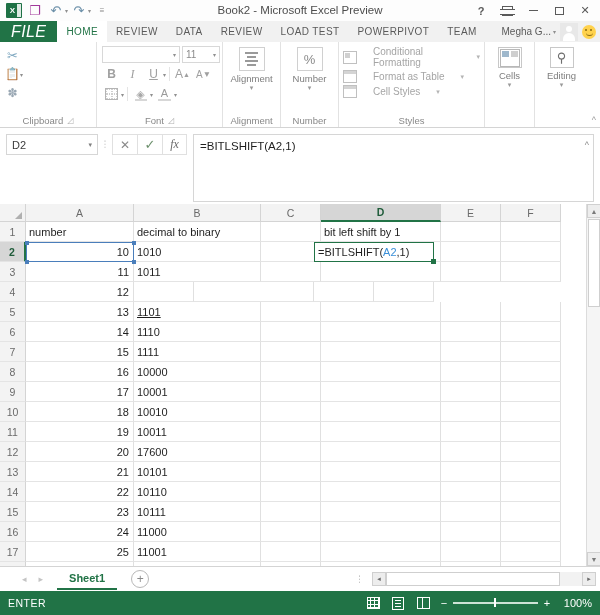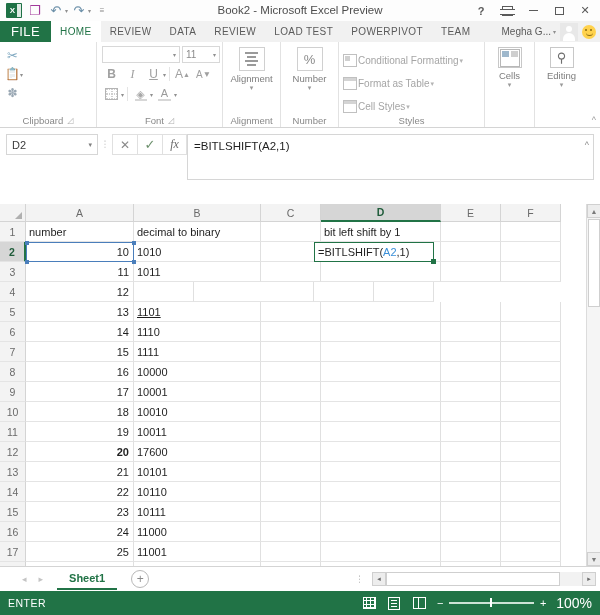--- a/index.html
+++ b/index.html
@@ -68,22 +68,22 @@
   
   .tabstrip {
     position: absolute; top: 21px; left: 0; width: 600px; height: 21px;
     background: #f1f1f1;
     display: flex; align-items: stretch;
   }
   .tabstrip::after{
     content:""; position:absolute; left:0; right:0; bottom:0; height:0;
   }
   .tab-file {
-    background: #217346; color: #fff; font-size: 13px; letter-spacing: .4px;
-    padding: 4px 11px; display: flex; align-items: center; font-weight: normal;
+    background: #217346; color: #fff; font-size: 16px; letter-spacing: .4px;
+    padding: 4px 11px; display: flex; align-items: center; font-weight: normal; font-style: italic;
   }
   .tab {
     font-size: 10px; letter-spacing: .4px; color: #5a5a5a;
     padding: 0 9px; display: flex; align-items: center;
   }
   .tab.active {
     background: #ffffff; color: #217346;
   }
   .tab-right {
     margin-left: auto; display: flex; align-items: center; gap: 4px; padding-right: 4px;
@@ -205,21 +205,21 @@
   .align-lines i { display: block; height: 1.5px; background: #9a9a9a; }
   .align-lines i:nth-child(1) { width: 13px; }
   .align-lines i:nth-child(2) { width: 9px; margin: 0 auto; }
   .align-lines i:nth-child(3) { width: 13px; }
   .align-lines i:nth-child(4) { width: 9px; margin: 0 auto; }
   .bigbtn .lbl { margin-top: 2px; }
   .bigbtn .car { font-size: 7px; color: #9a9a9a; line-height: 8px; }
 
   
   .styles-body { flex-direction: column; gap: 2px; padding: 4px 4px 0 4px; }
-  .style-row { display: flex; align-items: center; gap: 1px; color: #a5a5a5; font-size: 10px; margin-top: 8px; }
+  .style-row { display: flex; align-items: center; gap: 16px; color: #a5a5a5; font-size: 10px; }
   .style-ico {
     width: 14px; height: 13px; border: 1px solid #c0c0c0; background: #fff;
     position: relative; flex: none;
   }
   .style-ico.cf::after {
     content:""; position:absolute; left:1px; top:1px; width:5px; height:5px; background:#d0d0d0;
   }
   .style-ico.tbl::before {
     content:""; position:absolute; left:0; top:0; right:0; height:3px; background:#d4d4d4;
   }
@@ -252,21 +252,21 @@
   .fbtn-group { display: flex; flex: none; }
   .fbar-btn {
     width: 25px; height: 21px; border: 1px solid #e0e0e0; border-right: none;
     background: #fff; display: flex; align-items: center; justify-content: center;
     font-size: 12px; color: #8a8a8a;
   }
   .fbar-btn:last-child { border-right: 1px solid #e0e0e0; }
   .fbar-btn.ok { color: #6b8f6b; font-size: 13px; }
   .fbar-btn.fx { font-style: italic; font-family: "Liberation Serif", serif; font-size: 12px; color:#6a6a6a; }
   .fbar-input {
-    flex: 1; height: 46px; border: 1px solid #d6d6d6; background: #fff;
+    flex: 1; margin-left: 6px; height: 68px; border: 1px solid #d6d6d6; background: #fff;
     font-size: 11.5px; color: #1f1f1f; padding: 4px 18px 0 6px; position: relative;
     line-height: 14px;
   }
   .fbar-expand { position: absolute; right: 4px; top: 3px; font-size: 9px; color: #8a8a8a; }
 
   
   .gridwrap { position: absolute; top: 204px; left: 0; width: 600px; height: 362px; background:#fff; }
   .colheads { position: absolute; top: 0; left: 0; height: 18px; display: flex; }
   .corner {
     width: 26px; height: 18px; background: #f3f3f3; border-right: 1px solid #d4d4d4;
@@ -381,21 +381,21 @@
   .vi-normal i { border-right: .7px solid #fff; border-bottom: .7px solid #fff; }
   .vi-page { width: 12px; height: 13px; border: 1.3px solid #fff; position: relative; background:#217346;}
   .vi-page::after { content:""; position:absolute; left:2px; top:2px; right:2px; height:1px;
                     background:#fff; box-shadow: 0 3px 0 #fff, 0 6px 0 #fff; }
   .vi-break { width: 13px; height: 12px; border: 1.3px solid #fff; position: relative; }
   .vi-break::after { content:""; position:absolute; left:4.5px; top:0; bottom:0; width:1.3px; background:#fff; }
   .zoom-ctl { display: flex; align-items: center; gap: 5px; }
   .zm-sign { font-size: 11px; width: 8px; text-align:center; }
   .zm-track { width: 85px; height: 1.4px; background: #cfe3d6; position: relative; }
   .zm-knob { position: absolute; left: 41px; top: -4px; width: 1.6px; height: 9px; background: #ffffff; }
-  .zoom-pct { min-width: 32px; font-size: 14px; }
+  .zoom-pct { min-width: 32px; text-align: right; font-size: 11px; }
 </style>
 </head>
 <body>
 
 <div id="app">
 
   <div class="titlebar">
     <div class="qat">
       <div class="qat-btn">
         <div class="xl-logo">
@@ -742,21 +742,21 @@
         </div>
         <div class="gridrow">
           <div class="cell num" style="width: 108px;">19</div>
           <div class="cell" style="width: 127px;">10011</div>
           <div class="cell" style="width: 60px;"></div>
           <div class="cell" style="width: 120px;"></div>
           <div class="cell" style="width: 60px;"></div>
           <div class="cell" style="width: 60px;"></div>
         </div>
         <div class="gridrow">
-          <div class="cell num" style="width: 108px; font-weight: bold;">20</div>
+          <div class="cell num" style="width: 108px;">20</div>
           <div class="cell" style="width: 127px;">17600</div>
           <div class="cell" style="width: 60px;"></div>
           <div class="cell" style="width: 120px;"></div>
           <div class="cell" style="width: 60px;"></div>
           <div class="cell" style="width: 60px;"></div>
         </div>
         <div class="gridrow">
           <div class="cell num" style="width: 108px;">21</div>
           <div class="cell" style="width: 127px;">10101</div>
           <div class="cell" style="width: 60px;"></div>

